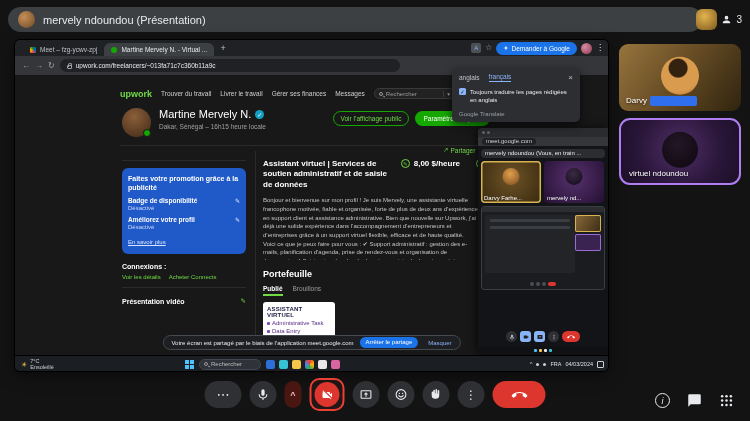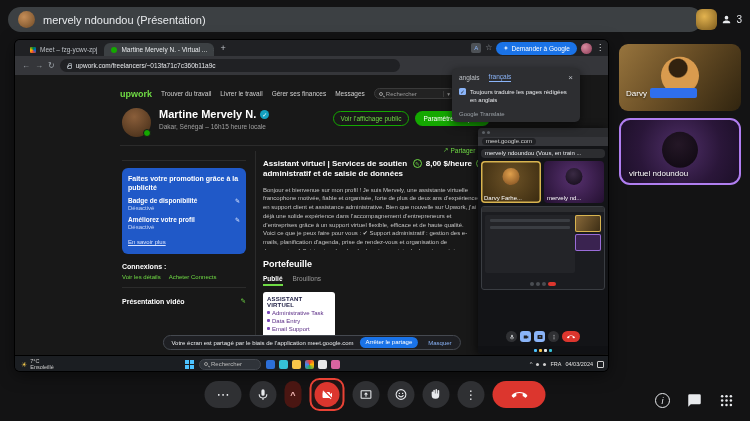--- a/index.html
+++ b/index.html
@@ -53,21 +53,21 @@
   .uw-search-ph { font-size:6px; color:#9a9a9a; }
   .uw-search-dd { margin-left:auto; font-size:5.5px; color:#9a9a9a; border-left:1px solid #3a3a3a; padding-left:3px; }
   .uw-bell { width:7px; height:6px; background:#cfcfcf; border-radius:4px 4px 1px 1px; position:relative; }
   .uw-bell::after { content:""; position:absolute; left:2.5px; bottom:-2px; width:2px; height:2px; border-radius:50%; background:#cfcfcf; }
   .uw-avatar-sm { width:11px; height:11px; border-radius:50%; background:radial-gradient(circle at 40% 35%, #7fb069, #3a5a2a); }
 
   .uw-profile { position:absolute; left:107px; top:33px; width:368px; display:flex; gap:8px; }
   .uw-avatar-big { width:29px; height:29px; border-radius:50%; background:radial-gradient(circle at 42% 30%, #8a5e3a, #402a16); position:relative; flex:none; }
   .uw-avatar-big::after { content:""; position:absolute; right:0; bottom:0; width:6px; height:6px; border-radius:50%; background:#14a800; border:1px solid #181818; }
   .uw-name-row { display:flex; align-items:center; gap:4px; }
-  .uw-name { color:#fff; font-size:11px; font-weight:bold; white-space:nowrap; }
+  .uw-name { color:#fff; font-size:11px; font-weight:normal; white-space:nowrap; }
   .uw-verified { width:9px; height:9px; border-radius:50%; background:#14a0c0; color:#fff; font-size:6px; display:flex; align-items:center; justify-content:center; }
   .uw-loc { color:#a0a0a0; font-size:6.5px; margin-top:3px; }
   .uw-profile-actions { margin-left:auto; display:flex; gap:6px; align-items:flex-start; padding-top:3px; }
   .btn-outline-green { border:1px solid #14a800; color:#6fda44; font-size:6.5px; border-radius:9px; padding:3px 7px; white-space:nowrap; background:transparent; }
   .btn-solid-green { background:#14a800; color:#fff; font-size:6.5px; border-radius:9px; padding:4px 8px; border:none; white-space:nowrap; }
   .uw-hr { position:absolute; left:105px; top:70px; width:370px; height:1px; background:#2b2b2b; }
   .uw-vdiv { position:absolute; left:240px; top:76px; bottom:10px; width:1px; background:#2b2b2b; }
 
   .uw-left { position:absolute; left:107px; top:78px; width:124px; }
   .uw-stats { display:flex; gap:18px; }
@@ -86,21 +86,21 @@
   .connects-links { display:flex; gap:8px; margin-top:4px; font-size:6px; color:#6fda44; }
   .uw-video-row { margin-top:9px; display:flex; justify-content:space-between; align-items:center; }
   .uw-video-title { color:#fff; font-size:7px; font-weight:bold; }
   .green-pencil { color:#6fda44; font-size:6.5px; }
 
   .uw-main { position:absolute; left:248px; top:84px; width:222px; }
   .uw-share-link { position:absolute; left:428px; top:71px; display:flex; gap:2px; align-items:center; color:#6fda44; font-size:6.5px; }
   .uw-title-row { display:flex; align-items:flex-start; gap:4px; }
   .uw-title { color:#fff; font-size:8px; font-weight:bold; line-height:1.3; width:150px; }
   .pencil-badge { width:9px; height:9px; border-radius:50%; border:1px solid #6fda44; color:#6fda44; font-size:5.5px; display:flex; align-items:center; justify-content:center; flex:none; }
-  .uw-rate-row { margin-left:auto; display:flex; gap:4px; align-items:center; }
+  .uw-rate-row { margin-left:auto; display:flex; gap:16px; align-items:center; }
   .uw-rate { color:#fff; font-size:8px; font-weight:bold; white-space:nowrap; }
   .uw-desc { margin-top:6px; color:#c4c4c4; font-size:6px; line-height:1.45; width:215px; max-height:64px; overflow:hidden; }
   .uw-portfolio-title { margin-top:9px; color:#fff; font-size:9px; font-weight:bold; }
   .uw-tabs { display:flex; gap:10px; margin-top:6px; font-size:6.5px; }
   .uw-tab-active { color:#fff; font-weight:bold; border-bottom:2px solid #6fda44; padding-bottom:2px; }
   .uw-tab { color:#9a9a9a; }
   .portfolio-card { margin-top:6px; width:72px; height:46px; background:#fff; border-radius:3px; padding:4px; overflow:hidden; }
   .pc-title { color:#1a1a40; font-size:6px; font-weight:bold; letter-spacing:.2px; }
   .pc-item { display:flex; gap:2px; align-items:center; color:#5b2d86; font-size:6px; margin-top:2px; white-space:nowrap; }
   .pc-dot { width:3px; height:3px; border-radius:1px; background:#7a4ab8; flex:none; }
@@ -173,21 +173,21 @@
   .tr-caret { color:#cfcfcf; font-size:6px; }
   .tr-dot { width:3px; height:3px; border-radius:50%; background:#cfcfcf; }
   .tr-lang { color:#e0e0e0; font-size:5.5px; }
   .tr-clock { text-align:right; color:#e0e0e0; font-size:5.5px; line-height:1.15; }
   .tr-notif { width:7px; height:7px; border:1px solid #cfcfcf; border-radius:1px; }
 
   
   .tile { position:absolute; border-radius:9px; overflow:hidden; }
   .tile-darvy { left:619px; top:44px; width:122px; height:67px; background:linear-gradient(125deg,#97743d 0%,#6a4f26 45%,#30240f 100%); }
   .av-darvy { position:absolute; left:50%; top:50%; transform:translate(-50%,-56%); width:38px; height:38px; border-radius:50%; background:radial-gradient(circle at 45% 30%, #32220f 0 26%, #d99b4e 30% 68%, #b56a22 100%); }
-  .tile-darvy .name-row { position:absolute; left:7px; bottom:13px; display:flex; align-items:center; gap:3px; }
+  .tile-darvy .name-row { position:absolute; left:7px; bottom:5px; display:flex; gap:3px; }
   .tile-name { color:#fff; font-size:8px; text-shadow:0 1px 2px rgba(0,0,0,.7); white-space:nowrap; }
   .name-redaction { width:47px; height:10px; background:#2f6fed; border-radius:2px; }
   .tile-mervely { left:619px; top:118px; width:122px; height:67px; border:2.5px solid #b07ef0; border-radius:11px; background:radial-gradient(circle at 50% 45%, #4f2f68 0%, #2a1639 60%, #1c0f28 100%); }
   .av-mervely { position:absolute; left:50%; top:50%; transform:translate(-50%,-56%); width:36px; height:36px; border-radius:50%; background:radial-gradient(circle at 45% 35%, #241726, #0d0710); }
   .tile-mervely .tile-name { position:absolute; left:8px; bottom:5px; }
 
   
   .meet-info { position:absolute; left:14px; bottom:14px; display:flex; align-items:center; gap:9px; color:#e8eaed; font-size:11.5px; }
   .meet-sep { color:#5f6368; font-size:10px; }
   .controls { position:absolute; left:50%; bottom:10px; transform:translateX(-50%); display:flex; align-items:center; gap:8px; }

